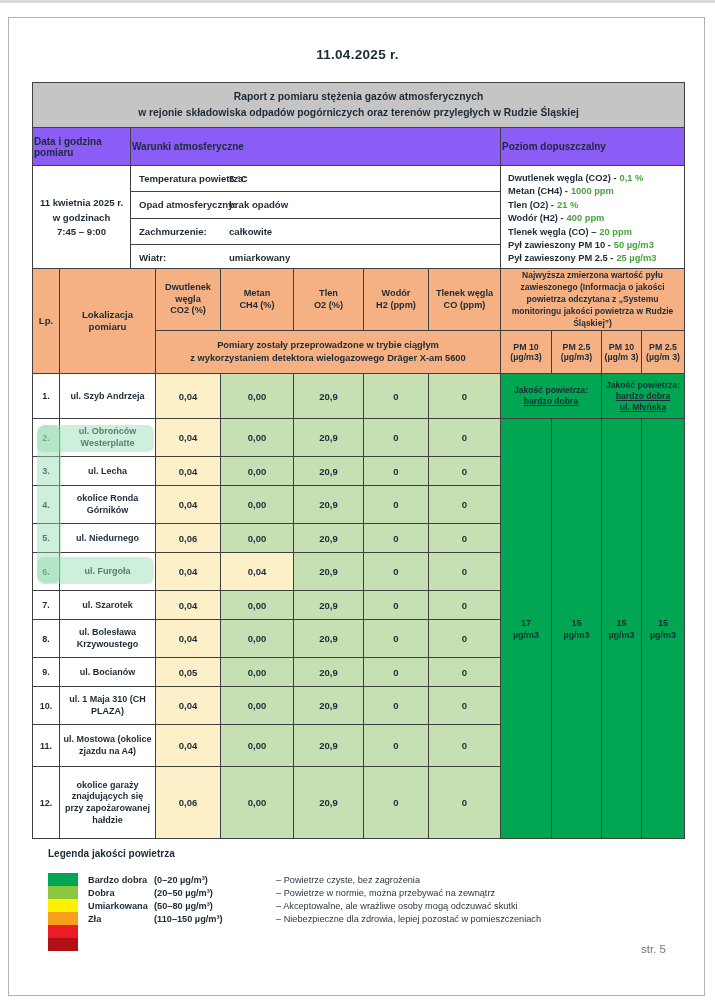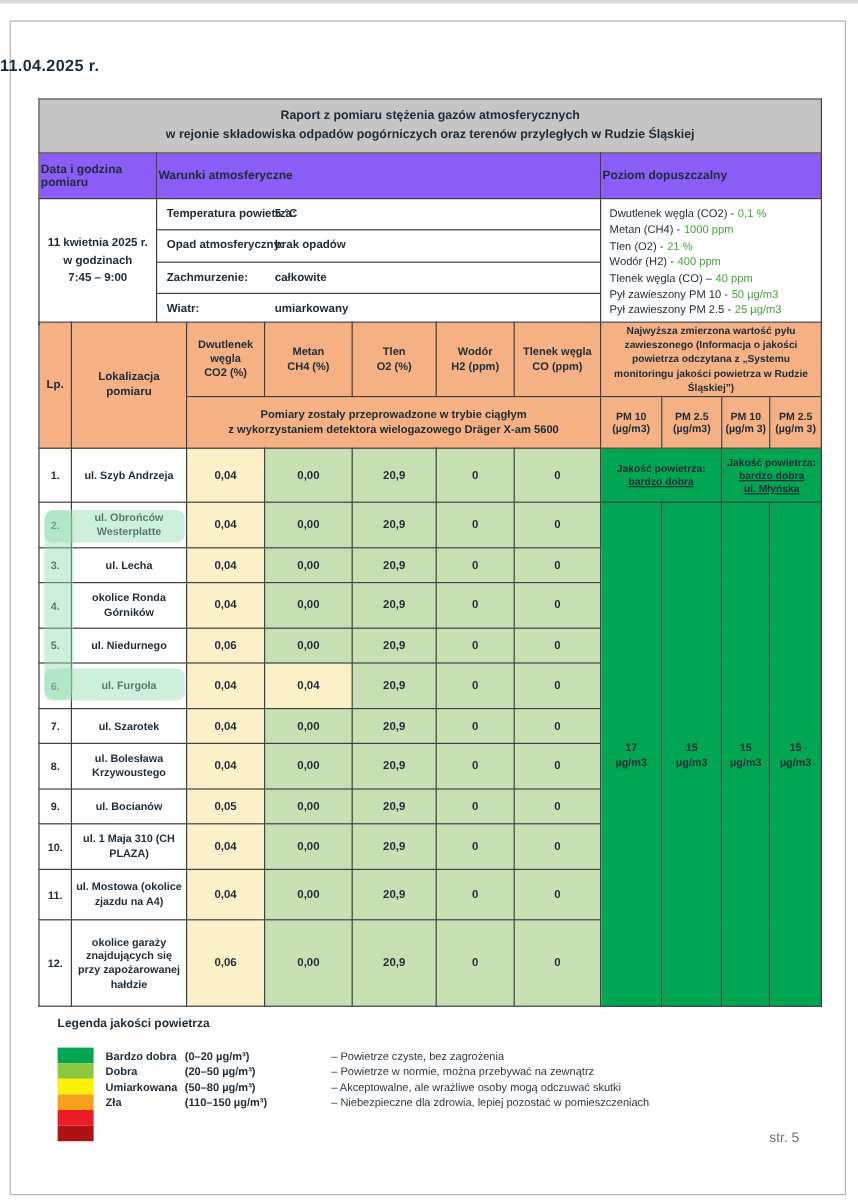--- a/index.html
+++ b/index.html
@@ -1,37 +1,37 @@
 <!DOCTYPE html>
 <html><head>
 <meta charset="utf-8">
 <style>
   html,body{margin:0;padding:0;background:#ffffff;}
   .page{position:relative;width:715px;height:1000px;background:#fff;overflow:hidden;
         font-family:"Liberation Sans",sans-serif;color:#1D2B36;}
   .photo-edge-top{position:absolute;top:0;left:0;width:715px;height:3px;background:#d9d9d9;}
   .page-frame{position:absolute;left:8px;top:17px;width:697px;height:979px;border:1px solid #b3b3b3;box-sizing:border-box;}
 
-  .date-header{position:absolute;top:47px;left:0;width:715px;
+  .date-header{position:absolute;top:47px;left:0;width:715px;text-align:center;
                font-size:13.5px;font-weight:bold;letter-spacing:.3px;}
 
   
   table.ta{position:absolute;left:32px;top:82px;width:652px;border-collapse:collapse;table-layout:fixed;}
   table.ta td{border:1px solid #404040;box-sizing:border-box;}
   .title-cell{height:44px;background:#C5C5C5;text-align:center;font-weight:bold;font-size:10.3px;line-height:1.6;}
   .head-cell{height:32px;background:#8b5cf6;text-align:left;font-weight:bold;font-size:10px;}
   .dt-cell{height:104px;text-align:center;font-weight:bold;font-size:9.6px;line-height:1.55;background:#fff;}
   .wx-cell{padding:0;vertical-align:top;background:#fff;}
   .wx-wrap{display:flex;flex-direction:column;height:104px;}
   .wx-row{position:relative;flex:1;display:flex;align-items:center;border-bottom:1px solid #404040;
           font-weight:bold;font-size:9.6px;}
   .wx-row:last-child{border-bottom:none;}
   .wx-label{padding-left:8px;}
   .wx-value{position:absolute;left:98px;}
-  .lim-cell{vertical-align:top;padding:6px 3px 0 7px;font-weight:normal;font-size:9.3px;line-height:13.4px;background:#fff;margin-top:31px;}
+  .lim-cell{vertical-align:top;padding:6px 3px 0 7px;font-weight:bold;font-size:9.3px;line-height:13.4px;background:#fff;margin-top:31px;}
   .lim-val{color:#47A33C;margin-left:3px;}
 
   
   table.tb{position:absolute;left:32px;top:268px;width:652px;border-collapse:collapse;table-layout:fixed;text-align:center;}
   table.tb td,table.tb th{border:1px solid #404040;box-sizing:border-box;vertical-align:middle;padding:1px 2px;}
   .oh{background:#F5B183;font-weight:bold;}
   tr.h1{height:60px;}
   tr.h2{height:43px;}
   .lp-h,.loc-h{font-size:9.6px;line-height:1.3;}
   .gas-h{font-size:9.2px;line-height:1.25;}
@@ -142,21 +142,21 @@
 
   <div class="lim-row">
     <span>Tlen (O2) -</span><span class="lim-val">21 %</span>
   </div>
 
   <div class="lim-row">
     <span>Wodór (H2) -</span><span class="lim-val">400 ppm</span>
   </div>
 
   <div class="lim-row">
-    <span>Tlenek węgla (CO) –</span><span class="lim-val">40 ppm</span>
+    <span>Tlenek węgla (CO) –</span><span class="lim-val">20 ppm</span>
   </div>
 
   <div class="lim-row">
     <span>Pył zawieszony PM 10 -</span><span class="lim-val">50 µg/m3</span>
   </div>
 
   <div class="lim-row">
     <span>Pył zawieszony PM 2.5 -</span><span class="lim-val">25 µg/m3</span>
   </div>
 </td>

